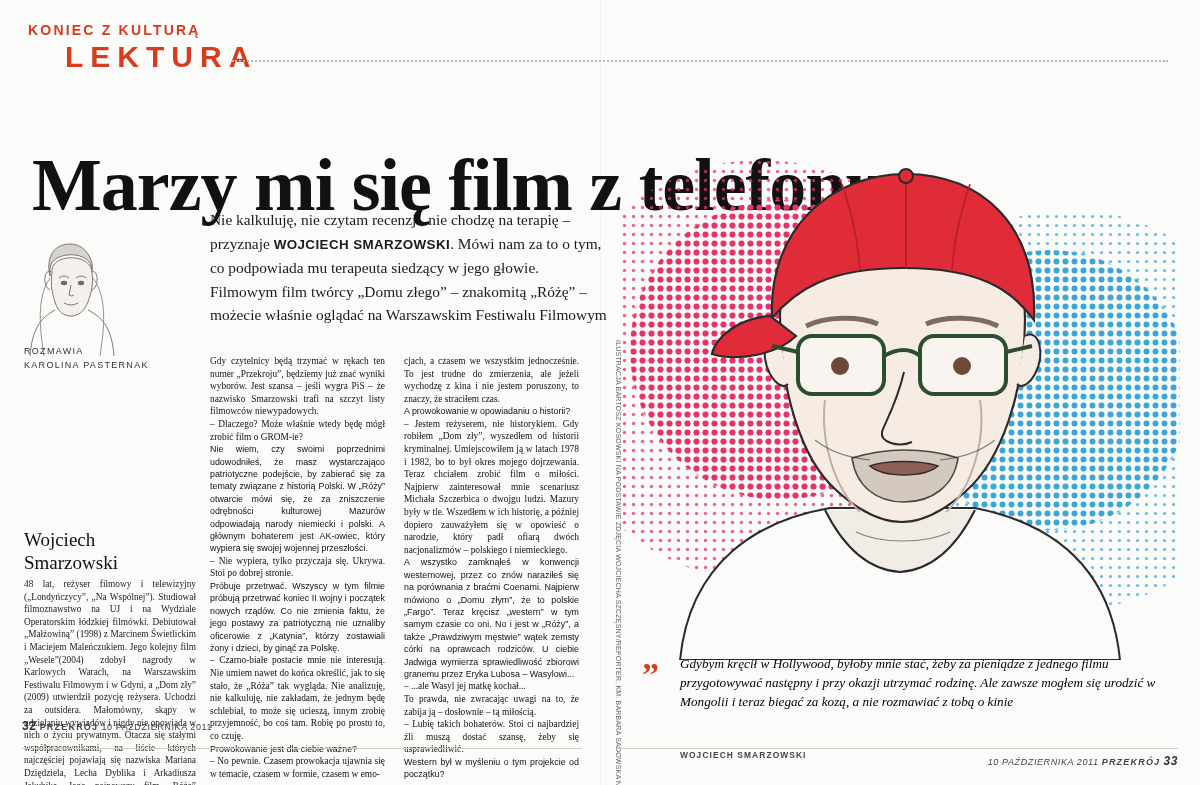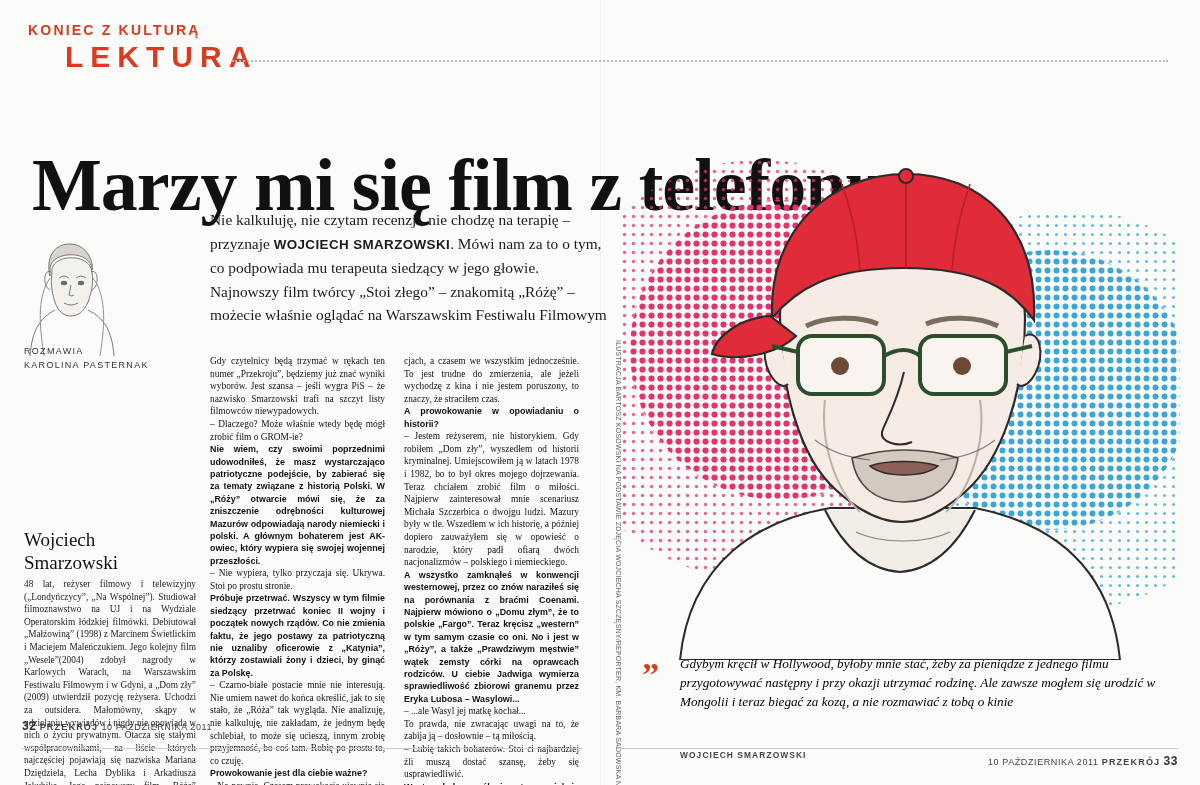--- a/index.html
+++ b/index.html
@@ -72,21 +72,21 @@
     font-size:9.3px;line-height:12.6px;text-align:justify;color:#222;
   }
 
   
   .col{
     position:absolute;top:355px;width:175px;
     font-family:"Liberation Serif", serif;
     font-size:9.4px;line-height:12.6px;text-align:justify;color:#111;
   }
   .col p{margin:0 0 0 0;}
-  .col p.q{font-family:"Liberation Sans", sans-serif;font-weight:bold;font-size:8.9px;line-height:12.4px;}
+  .col p.q{font-family:"Liberation Sans", sans-serif;font-weight:normal;font-size:8.9px;line-height:12.4px;}
   .col1{left:210px;}
   .col2{left:404px;}
 
   
   .vcredit{
     position:absolute;left:612px;top:340px;
     width:420px;
     transform-origin:0 0;
     transform:rotate(90deg) translate(0,-10px);
     font-family:"Liberation Sans", sans-serif;
@@ -121,41 +121,41 @@
   .foot-rule-l{position:absolute;left:22px;top:748px;width:560px;border-top:1px solid #cfcfc9;}
   .foot-rule-r{position:absolute;left:620px;top:748px;width:558px;border-top:1px solid #cfcfc9;}
   .foot-left{
     position:absolute;left:22px;top:719px;
     font-family:"Liberation Sans", sans-serif;font-size:9px;letter-spacing:.6px;color:#444;
   }
   .foot-left .pg{font-size:12px;font-weight:bold;color:#333;}
   .foot-left .brand{font-weight:bold;letter-spacing:1.2px;}
   .foot-right{
     position:absolute;right:22px;top:754px;text-align:right;
-    font-family:"Liberation Sans", sans-serif;font-size:9px;letter-spacing:.6px;color:#444;
+    font-family:"Liberation Sans", sans-serif;font-size:9px;letter-spacing:.6px;color:#444;font-style:italic;
   }
   .foot-right .pg{font-size:12px;font-weight:bold;color:#333;}
   .foot-right .brand{font-weight:bold;letter-spacing:1.2px;}
   .gutter{position:absolute;left:600px;top:0;width:1px;height:785px;background:rgba(0,0,0,0.04);}
 </style>
 </head>
 <body>
 
 <div class="page">
 
   <div class="gutter"></div>
 
   <div class="kicker">KONIEC Z KULTURĄ</div>
   <div class="lektura">LEKTURA</div>
   <div class="rule-dots"></div>
 
   <h1 class="headline">Marzy mi się film  z telefonu</h1>
 
   <div class="lead">
-    <span>Nie kalkuluję, nie czytam recenzji, nie chodzę na terapię – przyznaje </span><b>WOJCIECH SMARZOWSKI</b><span>. Mówi nam za to o tym, co podpowiada mu terapeuta siedzący w jego głowie. Najnowszy film twórcy „Stoi złego” – znakomitą „Różę” – możecie właśnie oglądać na Warszawskim Festiwalu Filmowym</span>
+    <span>Nie kalkuluję, nie czytam recenzji, nie chodzę na terapię – przyznaje </span><b>WOJCIECH SMARZOWSKI</b><span>. Mówi nam za to o tym, co podpowiada mu terapeuta siedzący w jego głowie. Filmowym film twórcy „Domu złego” – znakomitą „Różę” – możecie właśnie oglądać na Warszawskim Festiwalu Filmowym</span>
   </div>
 
   <div class="sketch">
     <svg width="98" height="118" viewBox="0 0 98 118">
       <g fill="none" stroke="#6b6b6b" stroke-width="0.9">
         <path d="M30 34 C28 16, 68 14, 70 34 C72 48, 68 58, 66 64 C62 74, 56 78, 49 78 C42 78, 36 74, 33 64 C31 58, 28 48, 30 34 Z" fill="#f4f1ec"></path>
         <path d="M28 30 C30 12, 70 12, 70 32 C72 26, 66 6, 48 6 C30 6, 24 22, 28 38 Z" fill="#d8d3cc" stroke="#6b6b6b"></path>
         <path d="M29 34 C22 30, 20 48, 28 52"></path>
         <path d="M69 34 C76 30, 78 48, 70 52"></path>
         <path d="M37 40 q5 -4 10 0"></path>
@@ -179,22 +179,22 @@
   <div class="bio-name">
       <div>Wojciech</div>
       <div>Smarzowski</div>
     </div>
   <div class="bio-text">48 lat, reżyser filmowy i telewizyjny („Londyńczycy”, „Na Wspólnej”). Studiował filmoznawstwo na UJ i na Wydziale Operatorskim łódzkiej filmówki. Debiutował „Małżowiną” (1998) z Marcinem Świetlickim i Maciejem Maleńczukiem. Jego kolejny film „Wesele”(2004) zdobył nagrody w Karlowych Warach, na Warszawskim Festiwalu Filmowym i w Gdyni, a „Dom zły” (2009) utwierdził pozycję reżysera. Uchodzi za outsidera. Małomówny, skąpy w udzielaniu wywiadów i nigdy nie opowiada w nich o życiu prywatnym. Otacza się stałymi współpracownikami, na liście których najczęściej pojawiają się nazwiska Mariana Dziędziela, Lecha Dyblika i Arkadiusza Jakubika. Jego najnowszy film „Róża” wejdzie do kin w styczniu.</div>
 
   <div class="col col1">
       <p class="">Gdy czytelnicy będą trzymać w rękach ten numer „Przekroju”, będziemy już znać wyniki wyborów. Jest szansa – jeśli wygra PiS – że nazwisko Smarzowski trafi na szczyt listy filmowców niewypadowych.</p>
       <p class="">– Dlaczego? Może właśnie wtedy będę mógł zrobić film o GROM-ie?</p>
       <p class="q">Nie wiem, czy swoimi poprzednimi udowodniłeś, że masz wystarczająco patriotyczne podejście, by zabierać się za tematy związane z historią Polski. W „Róży” otwarcie mówi się, że za zniszczenie odrębności kulturowej Mazurów odpowiadają narody niemiecki i polski. A głównym bohaterem jest AK-owiec, który wypiera się swojej wojennej przeszłości.</p>
-      <p class="">– Nie wypiera, tylko przyczaja się. Ukrywa. Stoi po prostu stronie.</p>
-      <p class="q">Próbuje przetrwać. Wszyscy w tym filmie siedzący przetrwać koniec II wojny i początek nowych rządów. Co nie zmienia faktu, że jego postawy za patriotyczną nie uznaliby oficerowie z „Katynia”, którzy zostawiali żony i dzieci, by ginąć za Polskę.</p>
+      <p class="">– Nie wypiera, tylko przyczaja się. Ukrywa. Stoi po dobrej stronie.</p>
+      <p class="q">Próbuje przetrwać. Wszyscy w tym filmie próbują przetrwać koniec II wojny i początek nowych rządów. Co nie zmienia faktu, że jego postawy za patriotyczną nie uznaliby oficerowie z „Katynia”, którzy zostawiali żony i dzieci, by ginąć za Polskę.</p>
       <p class="">– Czarno-białe postacie mnie nie interesują. Nie umiem nawet do końca określić, jak to się stało, że „Róża” tak wygląda. Nie analizuję, nie kalkuluję, nie zakładam, że jednym będę schlebiał, to może się ucieszą, innym zrobię przyjemność, bo coś tam. Robię po prostu to, co czuję.</p>
       <p class="q">Prowokowanie jest dla ciebie ważne?</p>
       <p class="">– No pewnie. Czasem prowokacja ujawnia się w temacie, czasem w formie, czasem w emo-</p>
     </div>
   <div class="col col2">
       <p class="">cjach, a czasem we wszystkim jednocześnie. To jest trudne do zmierzenia, ale jeżeli wychodzę z kina i nie jestem poruszony, to znaczy, że straciłem czas.</p>
       <p class="q">A prowokowanie w opowiadaniu o historii?</p>
       <p class="">– Jestem reżyserem, nie historykiem. Gdy robiłem „Dom zły”, wyszedłem od historii kryminalnej. Umiejscowiłem ją w latach 1978 i 1982, bo to był okres mojego dojrzewania. Teraz chciałem zrobić film o miłości. Najpierw zainteresował mnie scenariusz Michała Szczerbica o dwojgu ludzi. Mazury były w tle. Wszedłem w ich historię, a później dopiero zauważyłem się w opowieść o narodzie, który padł ofiarą dwóch nacjonalizmów – polskiego i niemieckiego.</p>
       <p class="q">A wszystko zamknąłeś w konwencji westernowej, przez co znów naraziłeś się na porównania z braćmi Coenami. Najpierw mówiono o „Domu złym”, że to polskie „Fargo”. Teraz kręcisz „western” w tym samym czasie co oni. No i jest w „Róży”, a także „Prawdziwym męstwie” wątek zemsty córki na oprawcach rodziców. U ciebie Jadwiga wymierza sprawiedliwość zbiorowi granemu przez Eryka Lubosa – Wasylowi...</p>
       <p class="">– ...ale Wasyl jej matkę kochał...</p>

